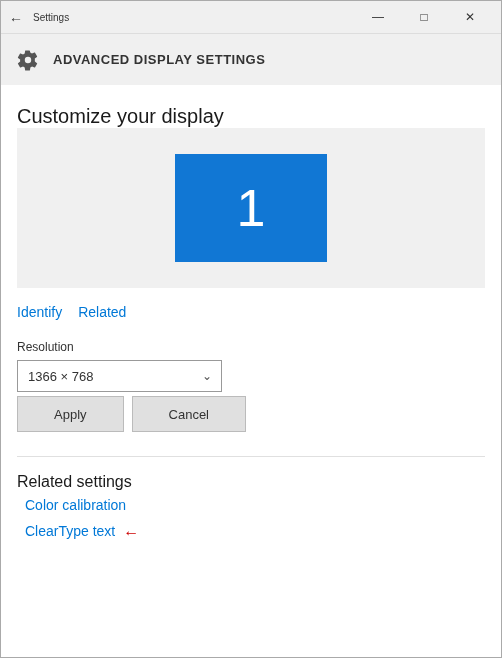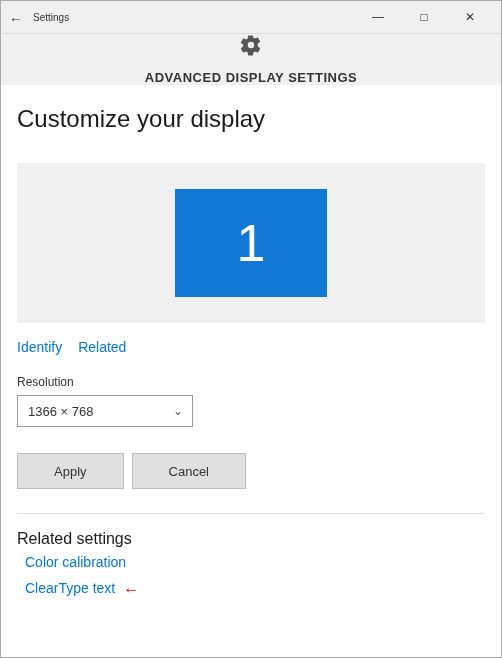--- a/index.html
+++ b/index.html
@@ -68,21 +68,20 @@
 
     .header-bar {
       height: 52px;
       background: #f0f0f0;
       display: flex;
       align-items: center;
       padding: 0 16px;
       gap: 14px;
       flex-shrink: 0;
       border-top: 1px solid #ddd;
-      flex-direction: column;
     }
 
     .gear-icon {
       width: 22px;
       height: 22px;
       color: #555;
     }
 
     .header-title {
       font-size: 13px;
@@ -93,24 +92,24 @@
     }
 
     .content {
       flex: 1;
       padding: 20px 16px;
       overflow-y: auto;
       background: #fff;
     }
 
     .section-title {
-      font-size: 24px;
+      font-size: 20px;
       font-weight: 300;
       color: #1a1a1a;
-      margin-bottom: 30px;
+      margin-bottom: 0;
     }
 
     .display-area {
       background: #f0f0f0;
       width: 100%;
       height: 160px;
       display: flex;
       align-items: center;
       justify-content: center;
       margin-bottom: 16px;
@@ -145,22 +144,22 @@
     }
 
     .field-label {
       font-size: 12px;
       color: #333;
       margin-bottom: 6px;
     }
 
     .select-wrapper {
       position: relative;
-      width: 176px;
-      margin-bottom: 26px;
+      width: 205px;
+      margin-bottom: 4px;
     }
 
     .resolution-select {
       width: 100%;
       height: 32px;
       border: 1px solid #999;
       background: #fff;
       font-size: 13px;
       color: #333;
       padding: 0 30px 0 10px;

